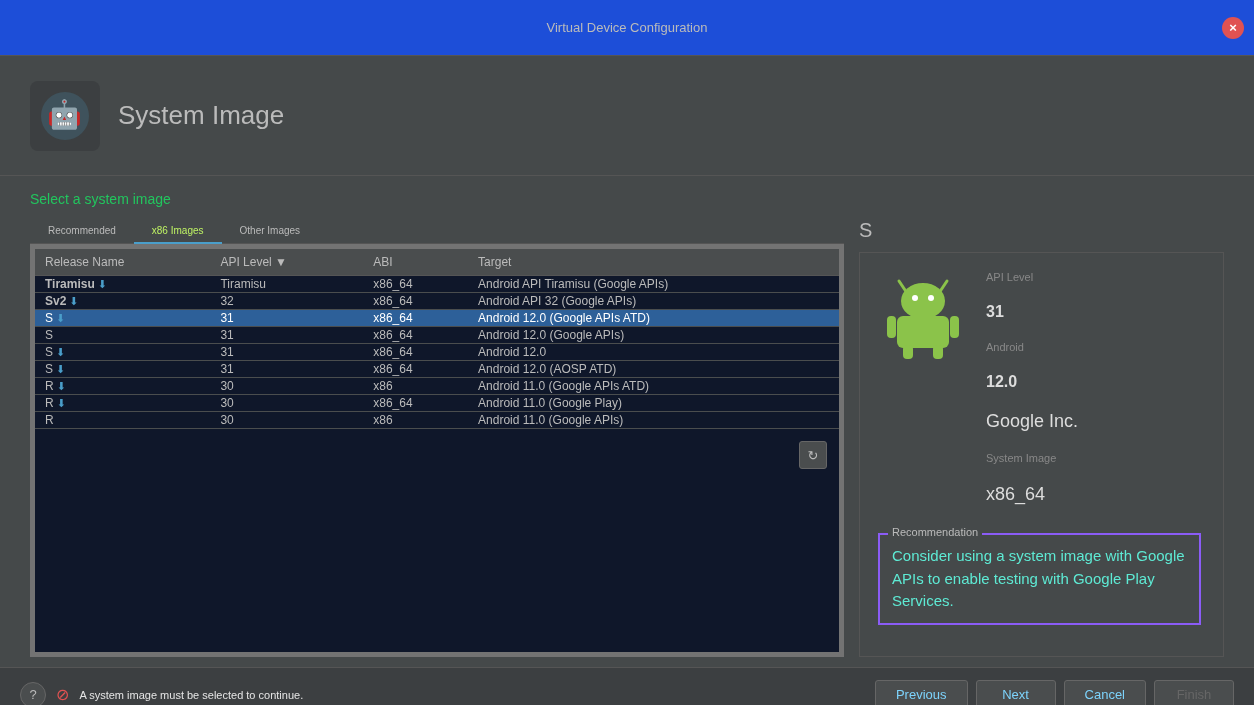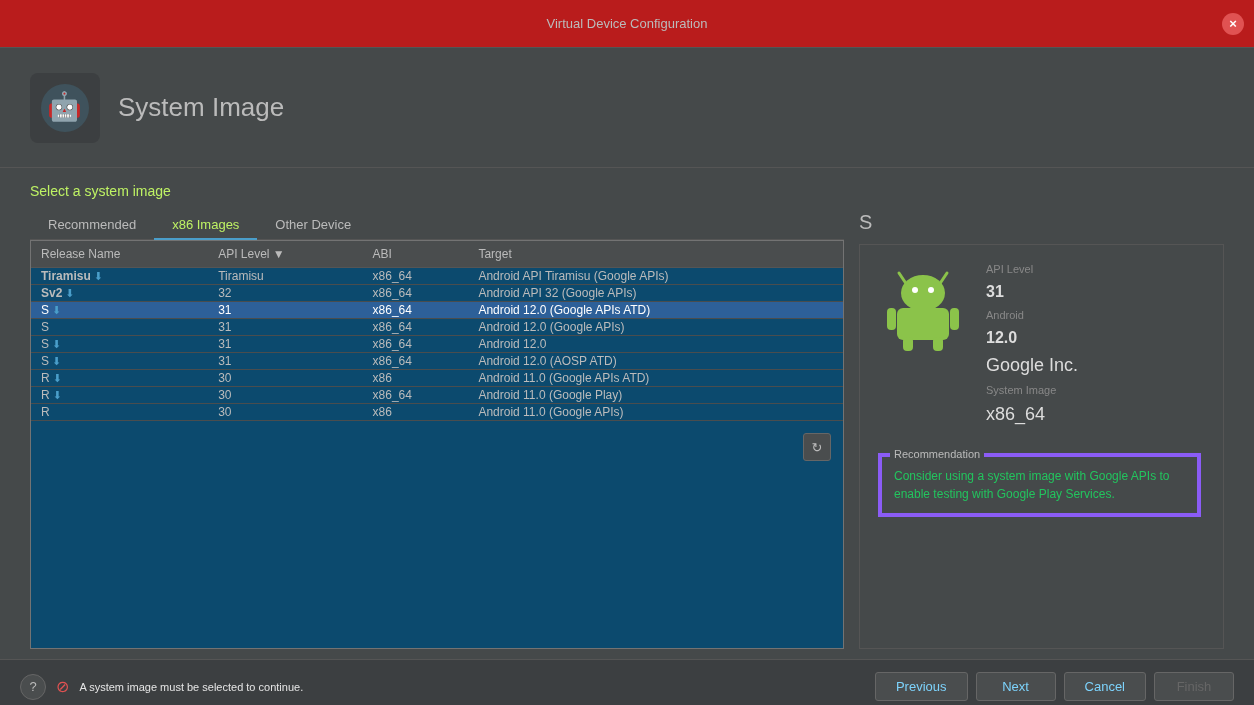--- a/index.html
+++ b/index.html
@@ -6,25 +6,25 @@
     body {
       background: #3c3f41;
       font-family: 'Segoe UI', Arial, sans-serif;
       font-size: 13px;
       color: #bbbbbb;
       width: 1254px;
       height: 705px;
       overflow: hidden;
     }
     .title-bar {
-      background: #b91c1c;
-      display: flex;
-      align-items: center;
-      justify-content: center;
-      height: 48px;
+      background: #1d4ed8;
+      display: flex;
+      align-items: center;
+      justify-content: center;
+      height: 56px;
       position: relative;
       border-bottom: 1px solid #555;
     }
     .title-bar-text {
       color: #bbbbbb;
       font-size: 13px;
     }
     .close-btn {
       position: absolute;
       right: 10px;
@@ -78,21 +78,21 @@
       font-weight: 300;
     }
     .content-area {
       display: flex;
       flex-direction: column;
       flex: 1;
       padding: 15px 30px 10px 30px;
       overflow: hidden;
     }
     .select-label {
-      color: #bef264;
+      color: #22c55e;
       font-size: 14px;
       margin-bottom: 12px;
       font-weight: 400;
     }
     .tabs-and-table {
       display: flex;
       flex: 1;
       gap: 15px;
       overflow: hidden;
     }
@@ -104,33 +104,33 @@
     }
     .tabs {
       display: flex;
       border-bottom: 1px solid #555;
       margin-bottom: 0;
     }
     .tab {
       padding: 6px 18px;
       cursor: pointer;
       color: #bbbbbb;
-      font-size: 13px;
+      font-size: 10px;
       border-bottom: 2px solid transparent;
       margin-bottom: -1px;
     }
     .tab.active {
       color: #bef264;
       border-bottom: 2px solid #4a9eca;
     }
     .table-container {
       flex: 1;
       overflow-y: auto;
-      background: #0c4a6e;
-      border: 1px solid #737373;
+      background: #0f172a;
+      border: 5px solid #737373;
     }
     table {
       width: 100%;
       border-collapse: collapse;
     }
     thead th {
       background: #4a4d4e;
       color: #bbbbbb;
       padding: 6px 10px;
       text-align: left;
@@ -195,54 +195,54 @@
       width: 90px;
       height: 90px;
       flex-shrink: 0;
       display: flex;
       align-items: center;
       justify-content: center;
     }
     .detail-info {
       display: flex;
       flex-direction: column;
-      gap: 8px;
+      gap: 20px;
     }
     .detail-label {
       color: #888;
       font-size: 11px;
     }
     .detail-value {
       color: #dddddd;
       font-size: 16px;
       font-weight: bold;
     }
     .detail-value-small {
       color: #dddddd;
       font-size: 18px;
     }
     .recommendation-box {
       margin: 10px 22px 18px 18px;
-      border: 4px solid #8b5cf6;
+      border: 2px solid #8b5cf6;
       padding: 10px 12px;
       background: #45494a;
       position: relative;
     }
     .recommendation-title {
       position: absolute;
       top: -9px;
       left: 8px;
       background: #45494a;
       padding: 0 4px;
       color: #bbbbbb;
       font-size: 11px;
     }
     .recommendation-text {
-      color: #22c55e;
-      font-size: 12px;
+      color: #5eead4;
+      font-size: 15px;
       line-height: 1.5;
     }
     .bottom-bar {
       display: flex;
       align-items: center;
       padding: 12px 20px;
       background: #3c3f41;
       border-top: 1px solid #555;
       justify-content: space-between;
     }
@@ -344,21 +344,21 @@
   <div class="content-area">
     <div class="select-label">Select a system image</div>
 
     <div class="tabs-and-table">
 
       <div class="left-panel">
 
         <div class="tabs">
           <div class="tab">Recommended</div>
           <div class="tab active">x86 Images</div>
-          <div class="tab">Other Device</div>
+          <div class="tab">Other Images</div>
         </div>
 
         <div class="table-container">
           <table>
             <thead>
               <tr>
                 <th>Release Name</th>
                 <th class="api-level">API Level ▼</th>
                 <th>ABI</th>
                 <th>Target</th>

